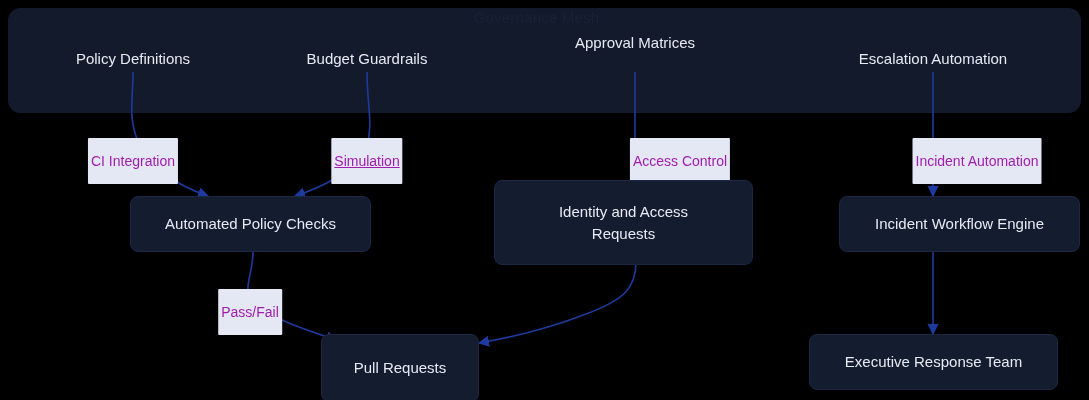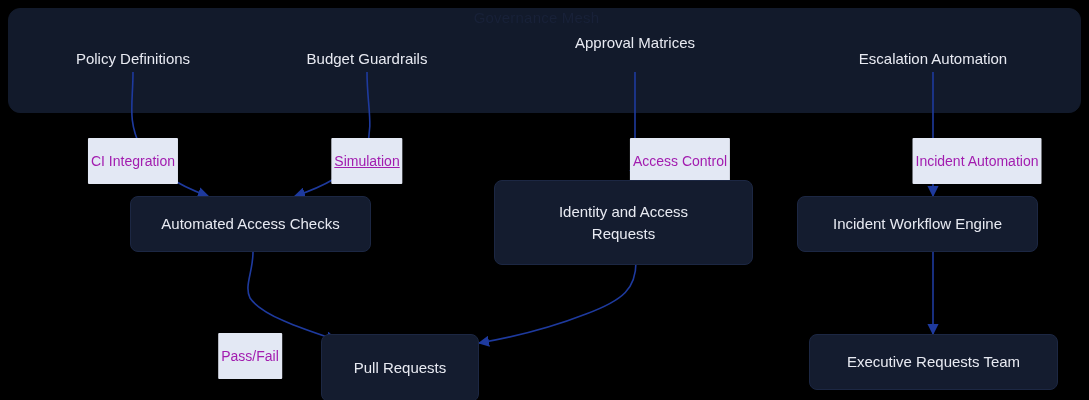--- a/index.html
+++ b/index.html
@@ -121,36 +121,36 @@
 
   <div class="src-label" style="left:133px; top:50px;">Policy Definitions</div>
   <div class="src-label" style="left:367px; top:50px;">Budget Guardrails</div>
   <div class="src-label" style="left:635px; top:34px;">Approval Matrices</div>
   <div class="src-label" style="left:933px; top:50px;">Escalation Automation</div>
 
   <div class="edge-label" style="left:133px; top:138px;">CI Integration</div>
   <div class="edge-label" style="left:367px; top:138px;text-decoration:underline;">Simulation</div>
   <div class="edge-label" style="left:649px; top:138px;margin-left:31px;">Access Control</div>
   <div class="edge-label" style="left:933px; top:138px;margin-left:44px;">Incident Automation</div>
-  <div class="edge-label" style="left:250px; top:289px;margin-top:44px;">Pass/Fail</div>
+  <div class="edge-label" style="left:250px; top:289px;">Pass/Fail</div>
 
   <div class="node" style="left:130px; top:196px; width:241px; height:56px;">
-    <span>Automated Access Checks</span>
+    <span>Automated Policy Checks</span>
   </div>
 
   <div class="node" style="left:494px; top:180px; width:259px; height:85px; flex-direction:column;">
     <span>Identity and Access</span>
     <span>Requests</span>
   </div>
 
-  <div class="node" style="left:797px; top:196px; width:241px; height:56px;">
+  <div class="node" style="left:839px; top:196px; width:241px; height:56px;">
     <span>Incident Workflow Engine</span>
   </div>
 
   <div class="node" style="left:321px; top:334px; width:158px; height:68px;">
     <span>Pull Requests</span>
   </div>
 
   <div class="node" style="left:809px; top:334px; width:249px; height:56px;">
-    <span>Executive Requests Team</span>
+    <span>Executive Response Team</span>
   </div>
 
 </div>
 
 </body></html>

